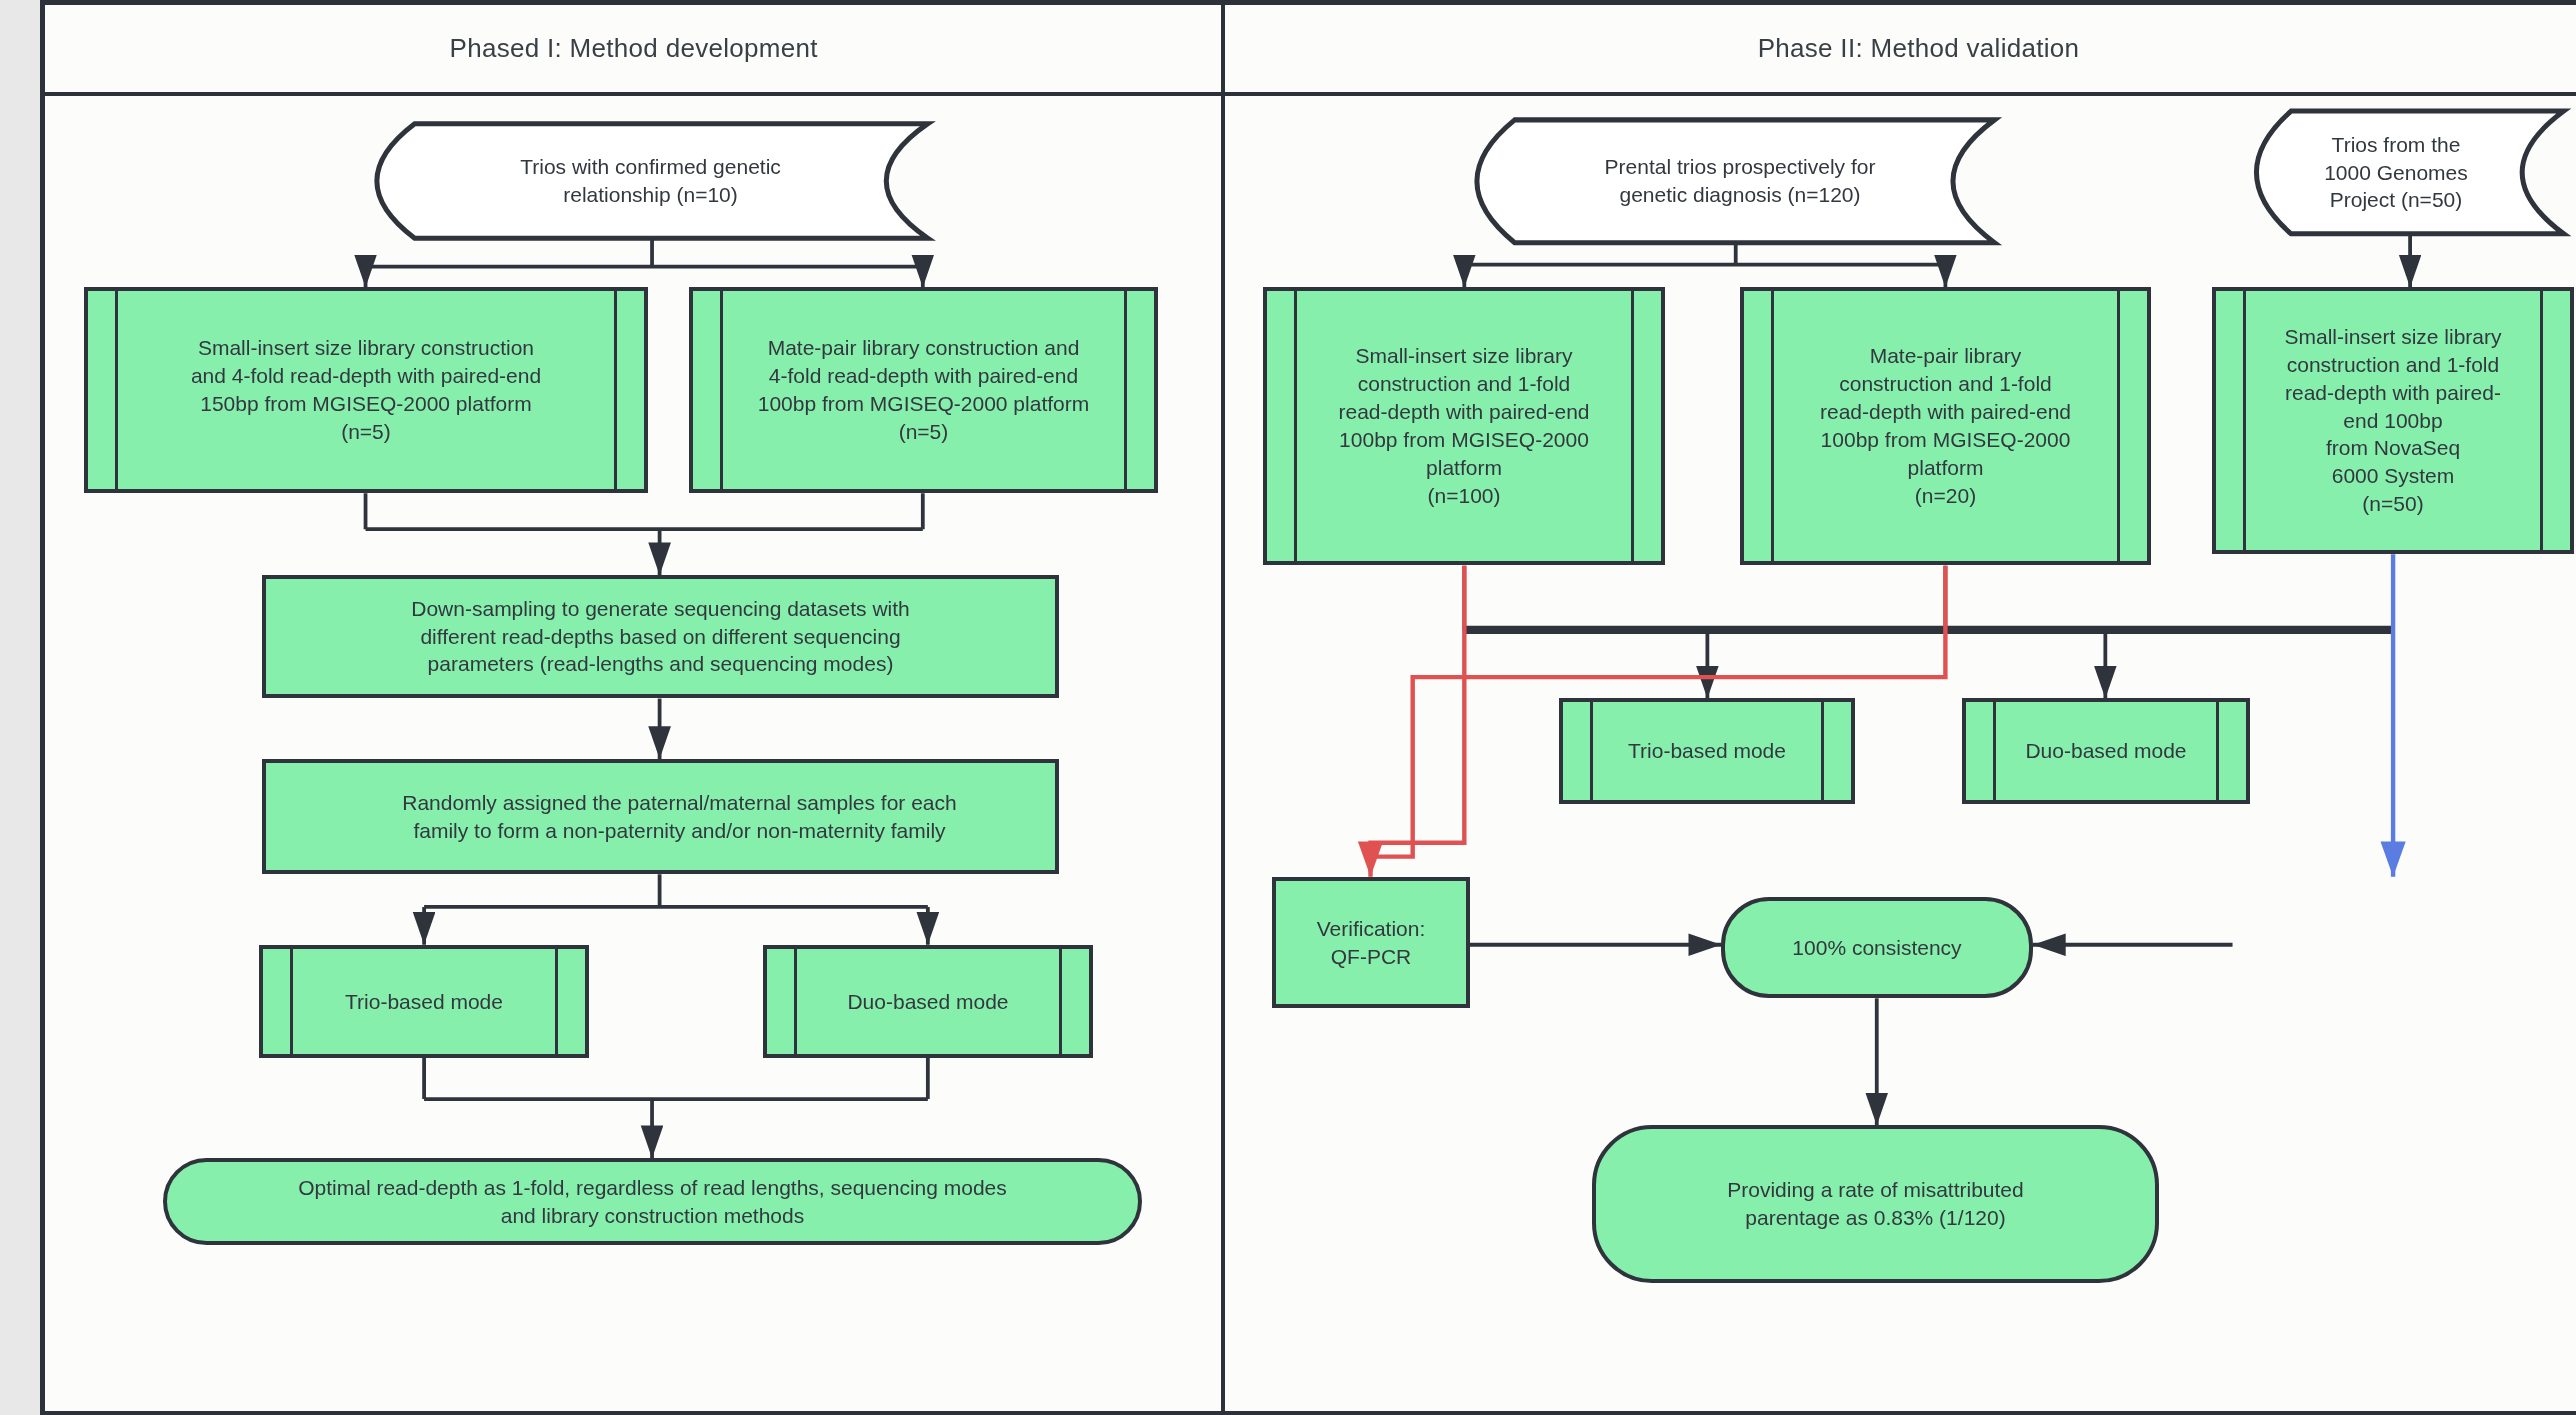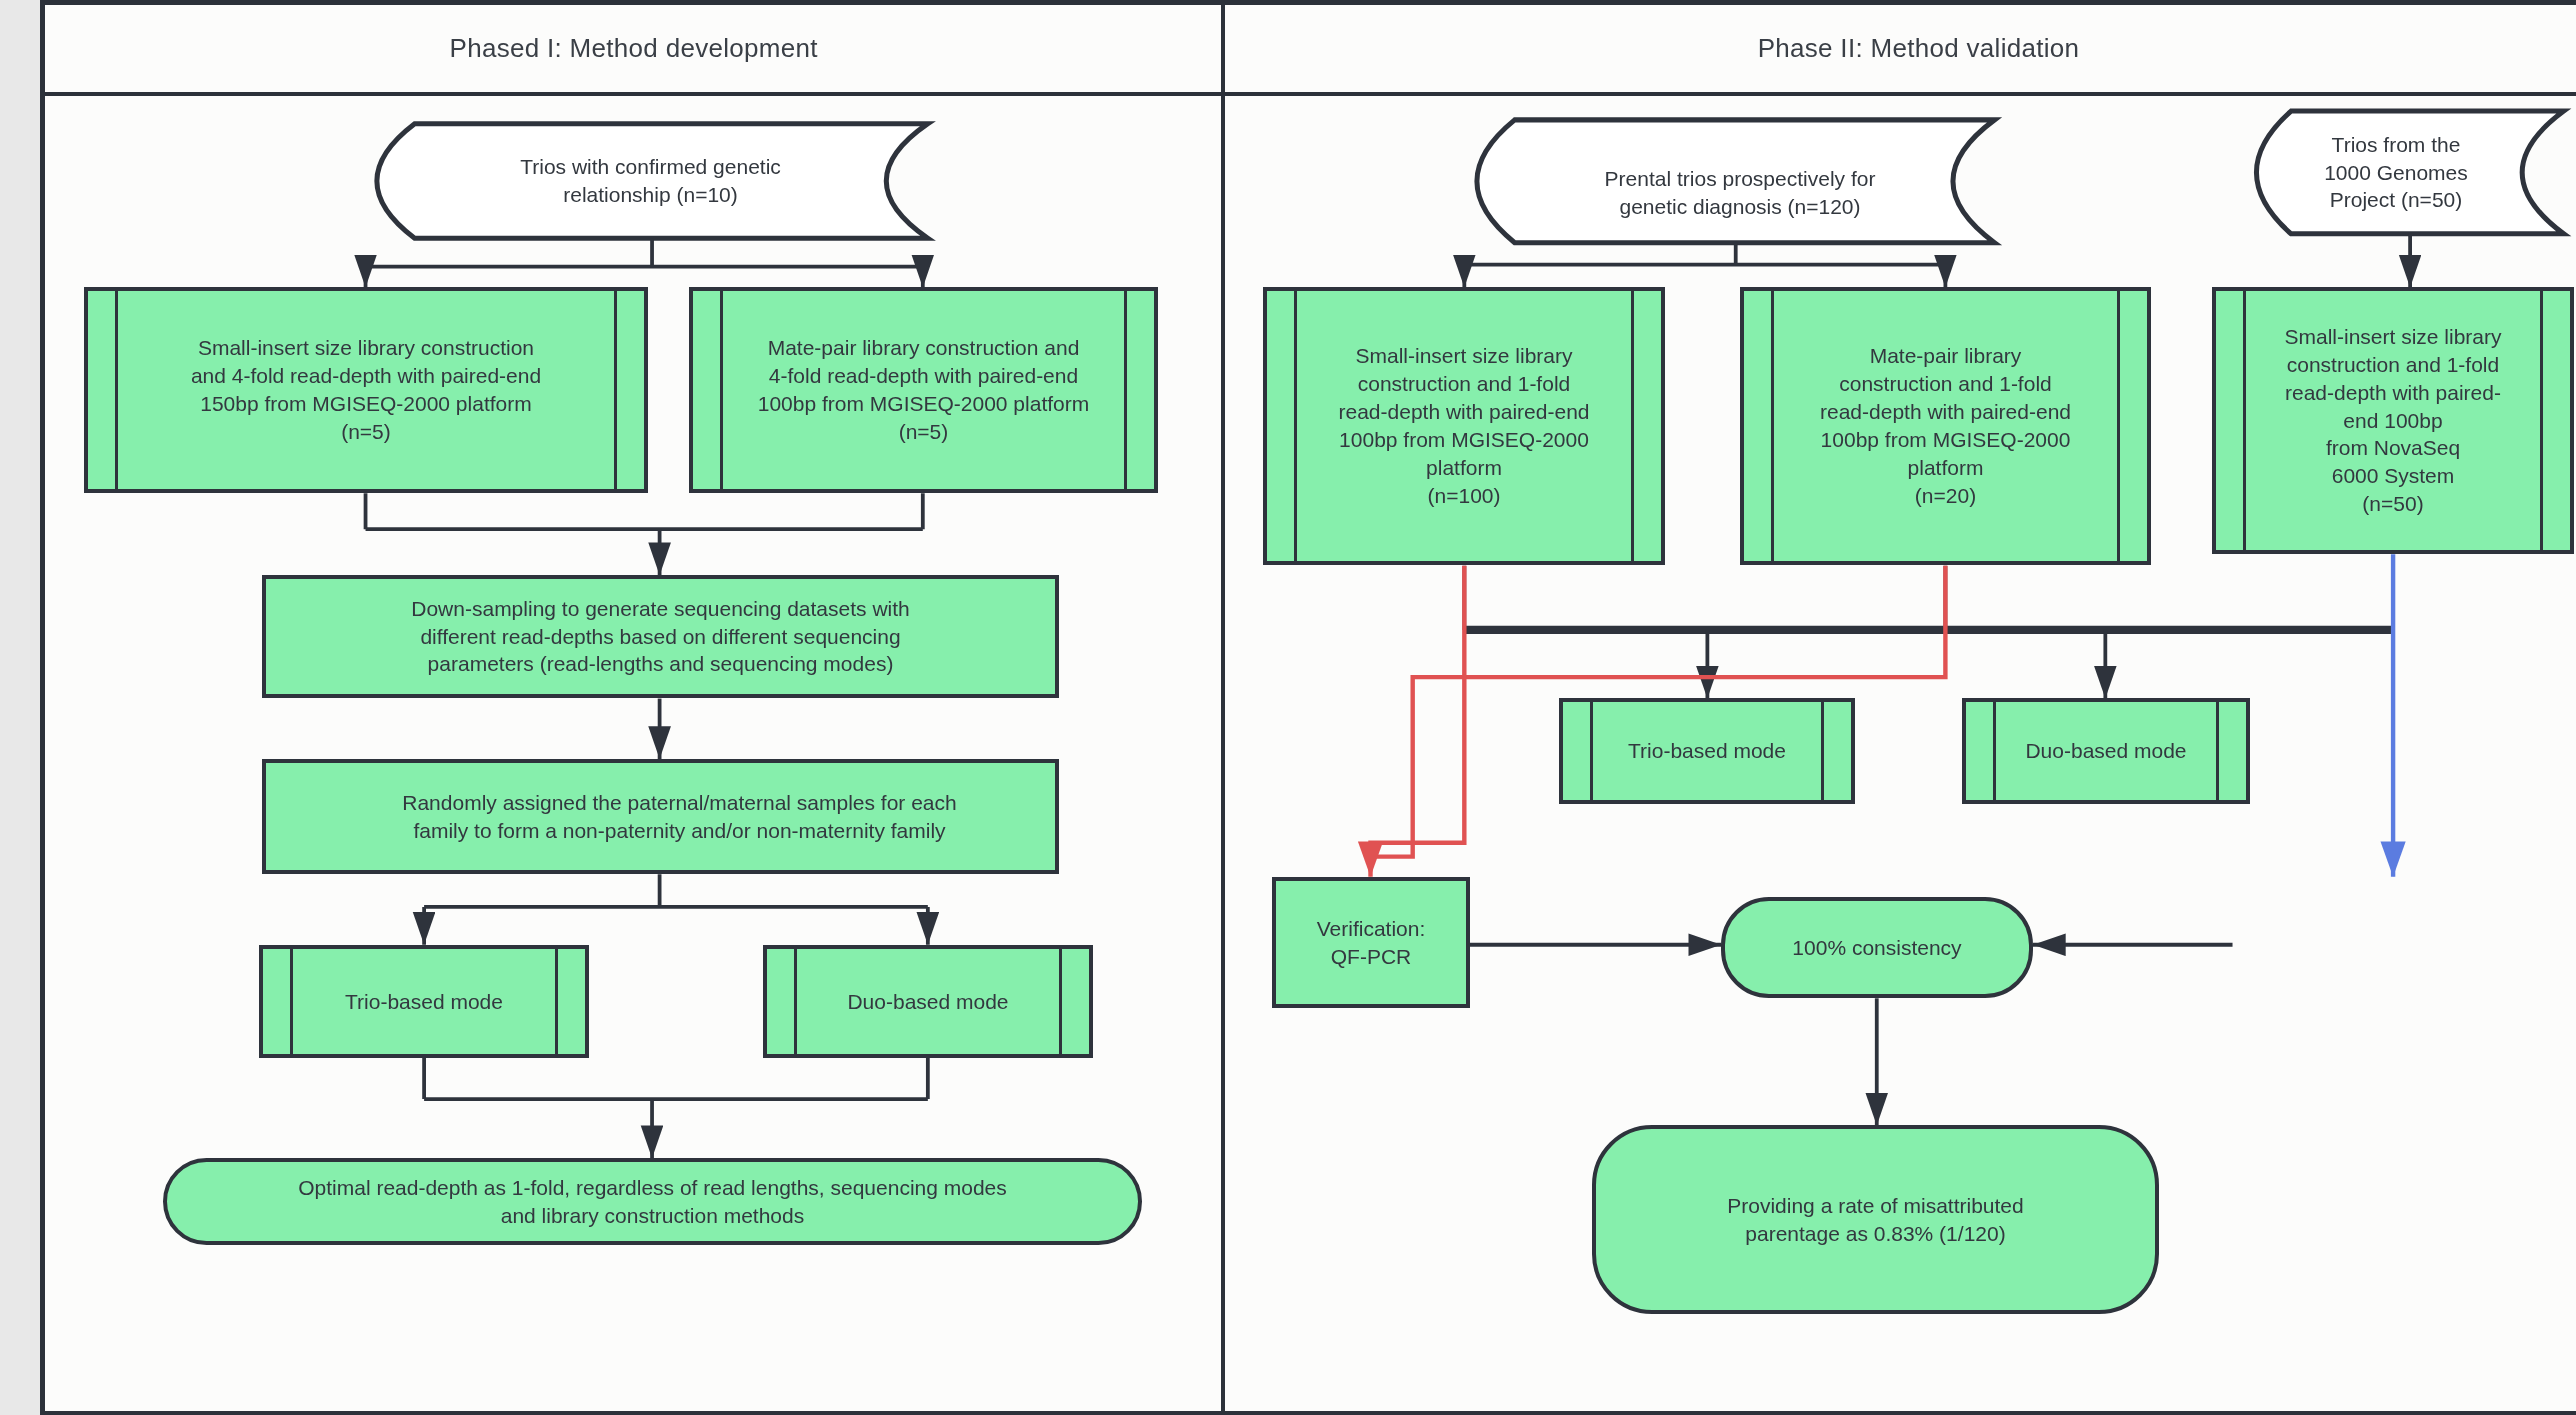--- a/index.html
+++ b/index.html
@@ -92,21 +92,21 @@
   </svg>
 
   <div class="title t-left">Phased I: Method development</div>
   <div class="title t-right">Phase II: Method validation</div>
   <div class="header-underline"></div>
   <div class="panel-divider"></div>
   <div class="frame"></div>
 
   <div class="flag-text" style="left:390px;top:129px;width:441px;height:104px;">Trios with confirmed genetic
 relationship (n=10)</div>
-  <div class="flag-text" style="left:1486px;top:138px;width:428px;height:110px;">Prental trios prospectively for
+  <div class="flag-text" style="left:1486px;top:126px;width:428px;height:110px;">Prental trios prospectively for
 genetic diagnosis (n=120)</div>
   <div class="flag-text" style="left:2238px;top:116px;width:236px;height:113px;">Trios from the
 1000 Genomes
 Project (n=50)</div>
 
   <div class="node proc" style="left:44px;top:287px;width:564px;height:206px;">
     <span class="bar l"></span>
     <span class="bar r"></span>
     <div class="txt">Small-insert size library construction
 and 4-fold read-depth with paired-end
@@ -200,19 +200,19 @@
   <div class="node" style="left:1232px;top:877px;width:198px;height:131px;">
     <div class="txt">Verification:
 QF-PCR</div>
   </div>
 
   <div class="node term small" style="left:1681px;top:897px;width:312px;height:101px;justify-content:center;">
     <div class="txt">100% consistency</div>
   </div>
 
 
-  <div class="node term big" style="left:1552px;top:1125px;width:567px;height:189px;">
+  <div class="node term big" style="left:1552px;top:1125px;width:567px;height:158px;">
     <div class="txt">Providing a rate of misattributed
 parentage as 0.83% (1/120)</div>
   </div>
 
 </div>
 
 
 </body></html>

